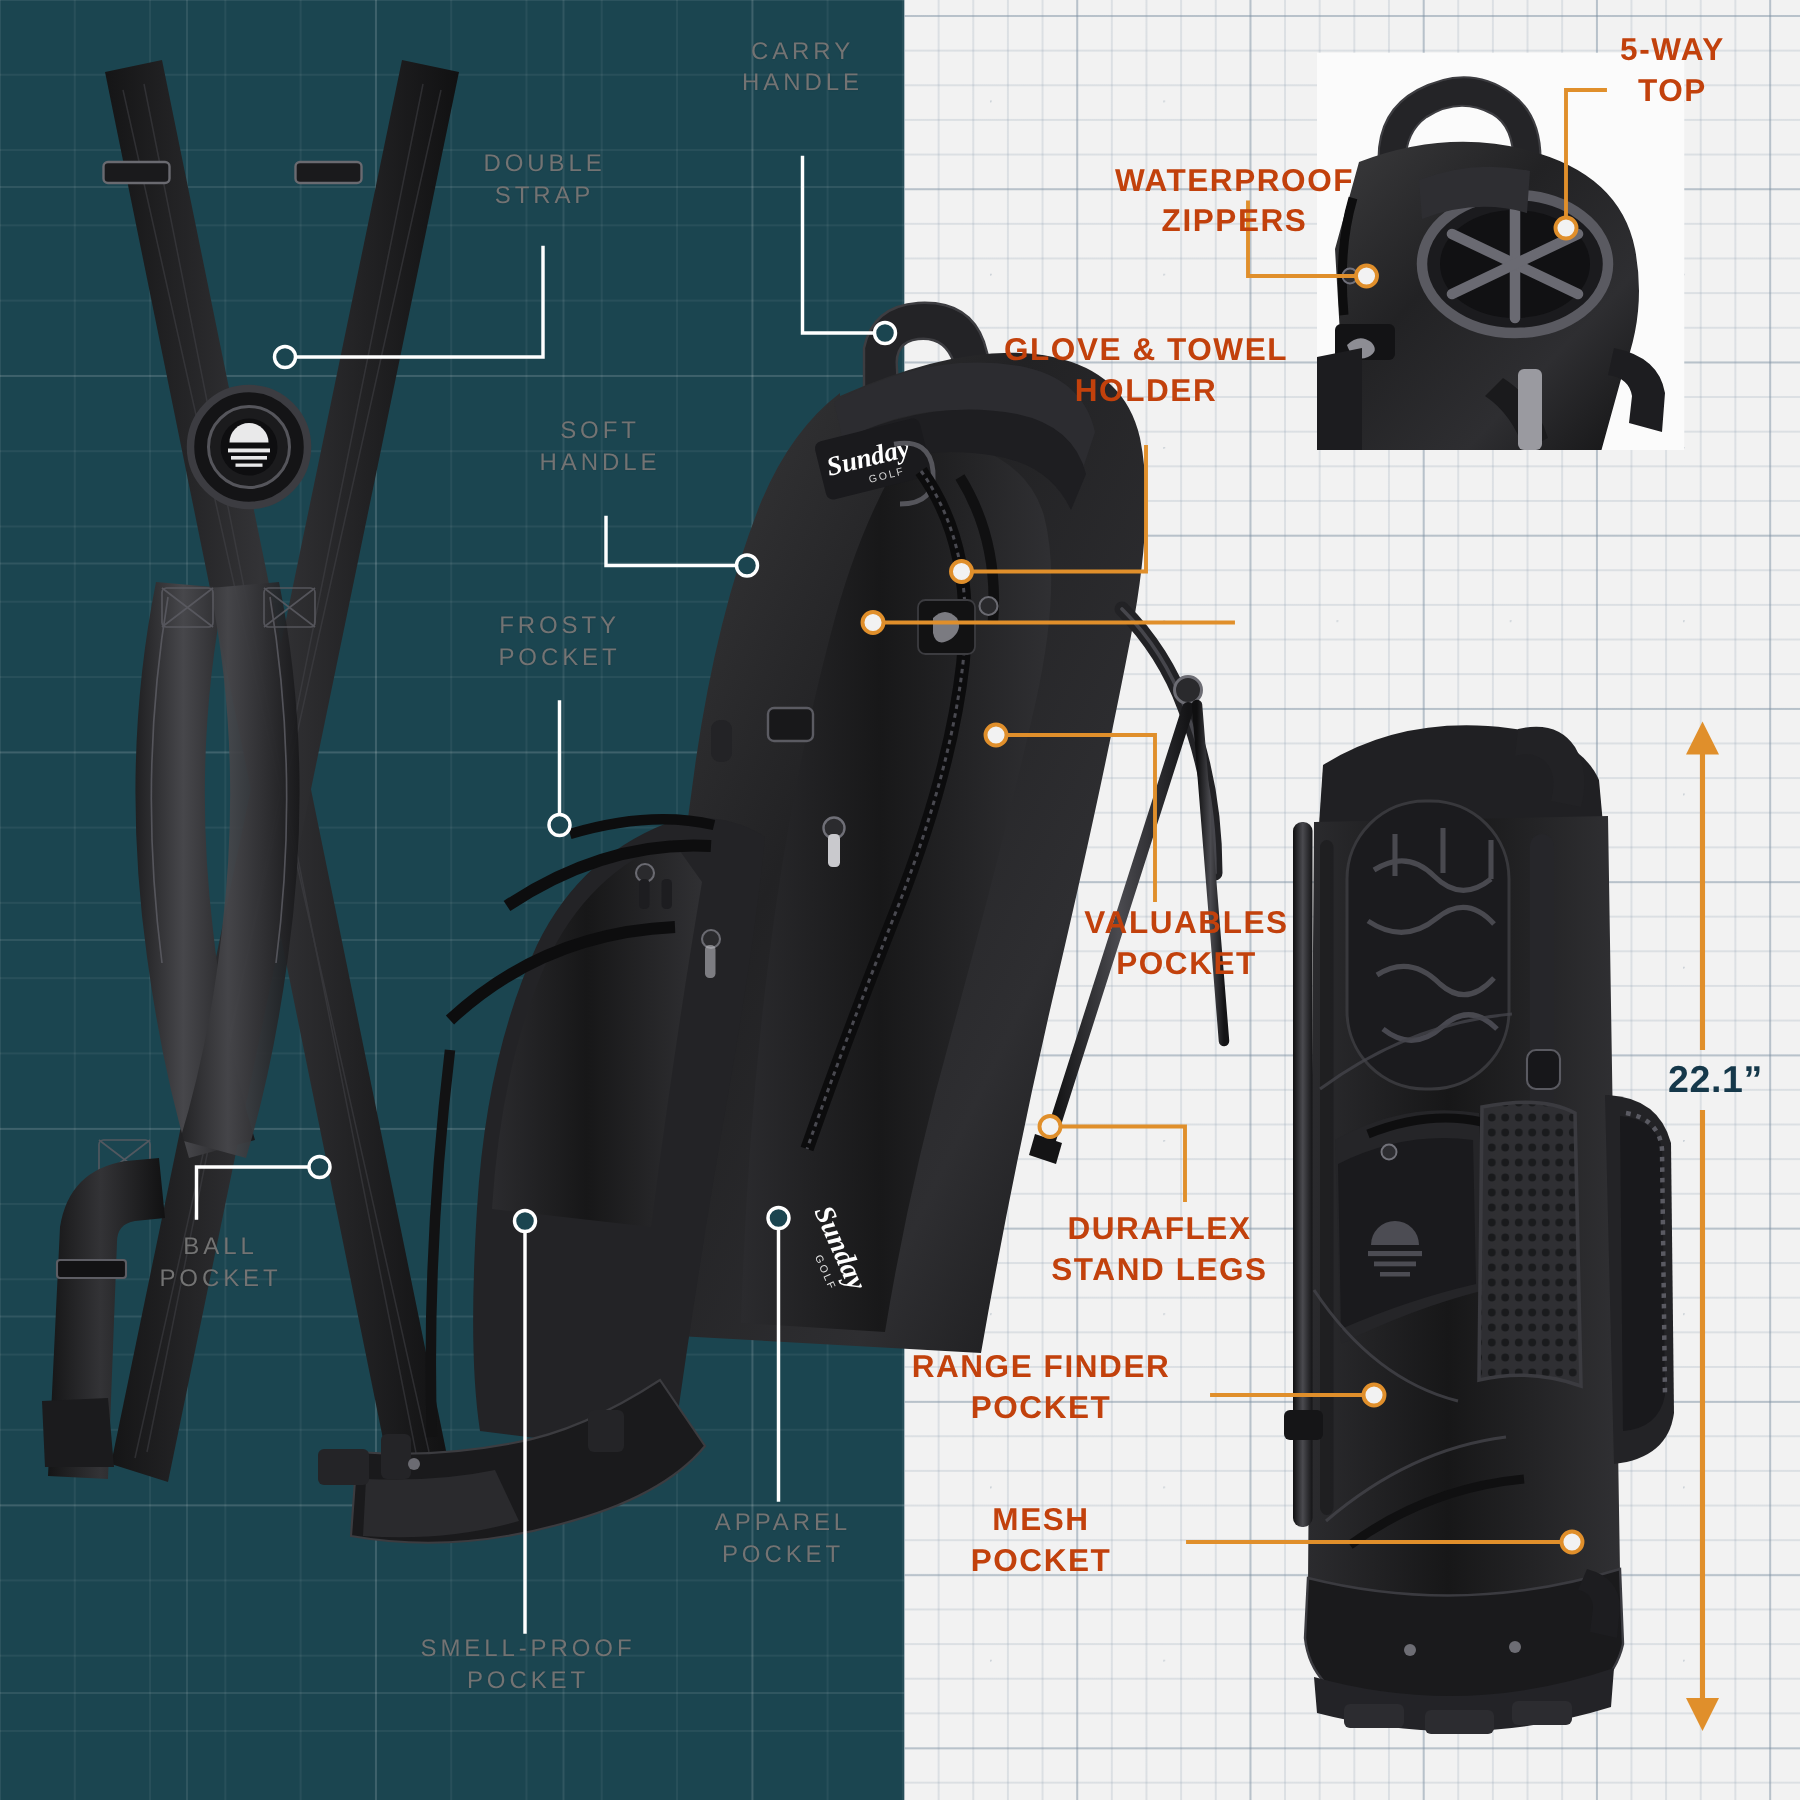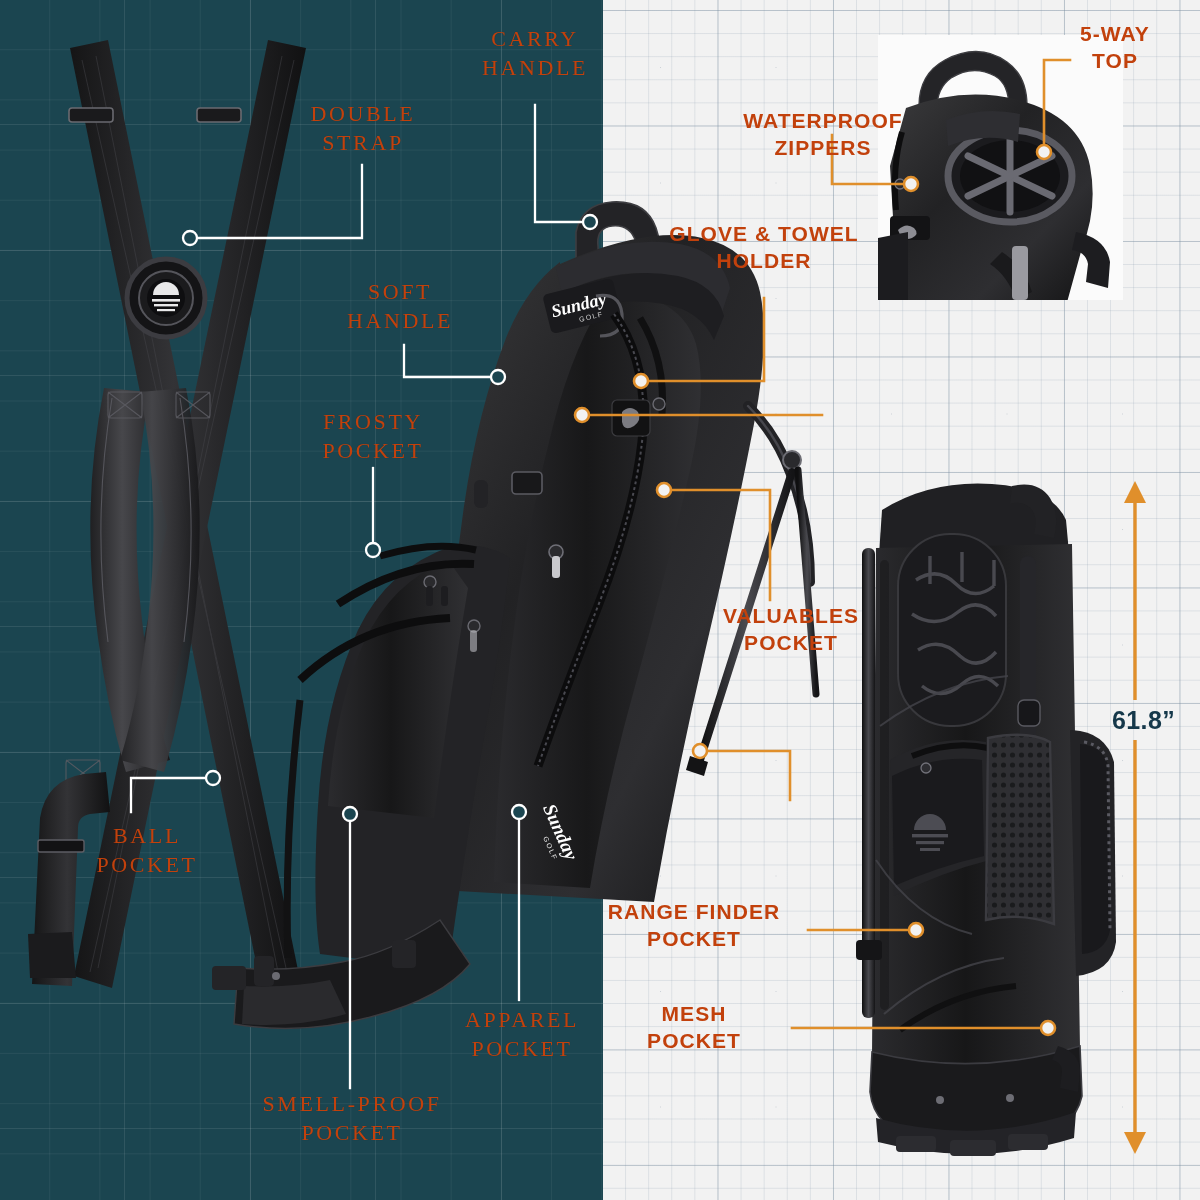--- a/index.html
+++ b/index.html
@@ -73,26 +73,25 @@
 
   
   .label{
     position:absolute;
     text-transform:uppercase;
     line-height:1.30;
     white-space:pre-line;
     font-weight:700;
   }
   .label.light{
-    color:#c2410c;
-    font-size:22px;
+    color:#737373;
+    font-size:16px;
     letter-spacing:2.6px;
     font-weight:400;
     text-shadow:0 0 1px rgba(0,0,0,.18);
-    font-family:Liberation Serif, serif;
   }
   .label.dark{
     color:#c2410c;
     font-size:21px;
     letter-spacing:1.05px;
     font-weight:700;
   }
   .ta-c{text-align:center;}
   .ta-r{text-align:center;}
 
@@ -468,22 +467,24 @@
   <div class="label dark ta-c" style="left:1055px;top:20px;width:120px;">5-WAY
 TOP</div>
 
   <div class="label dark ta-c" style="left:640px;top:220px;width:248px;">GLOVE &amp; TOWEL
 HOLDER</div>
 
 
   <div class="label dark ta-c" style="left:696px;top:602px;width:190px;">VALUABLES
 POCKET</div>
 
+  <div class="label dark ta-c" style="left:660px;top:806px;width:226px;">DURAFLEX
+STAND LEGS</div>
 
   <div class="label dark ta-r" style="left:586px;top:898px;width:216px;">RANGE FINDER
 POCKET</div>
 
   <div class="label dark ta-r" style="left:586px;top:1000px;width:216px;">MESH
 POCKET</div>
 
-  <div class="dim-label" style="left:1112px;top:706px;">61.8”</div>
+  <div class="dim-label" style="left:1112px;top:706px;">22.1”</div>
 
 </div>
 
 </body></html>

